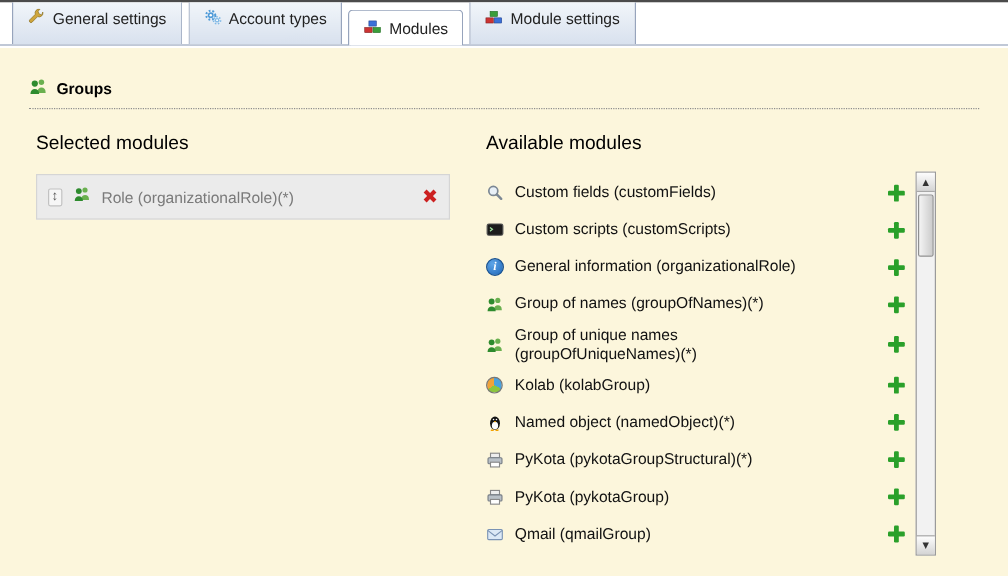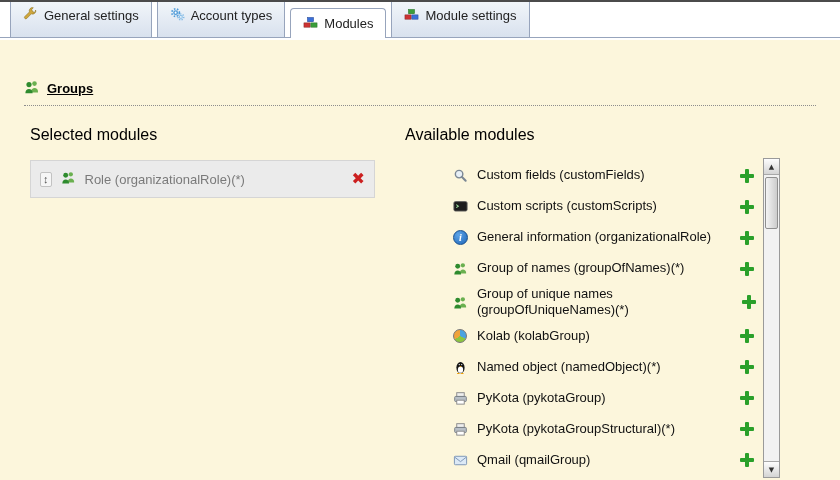--- a/index.html
+++ b/index.html
@@ -42,24 +42,24 @@
   }
 
   
   .panel {
     position: absolute; top: 38px; left: 0; right: 0; bottom: 0;
     background: #fcf6dc;
   }
 
   .section-header {
     display: flex; align-items: center; gap: 7px;
-    margin: 39px 24px 0 24px;
+    margin: 24px 24px 0 24px;
     padding-bottom: 7px;
     border-bottom: 1px dotted #8d8d8d;
-    font-size: 13px; font-weight: bold; color: #000; text-decoration: underline;
+    font-size: 13px; font-weight: bold; color: #000;
   }
 
   .columns { display: flex; padding: 0 0 0 30px; margin-top: 20px; }
   .col-selected { width: 345px; margin-right: 30px; }
   .col-available { width: 375px; position: relative; }
   .col-heading { font-size: 16px; color: #000; margin-bottom: 16px; }
 
   
   .sel-row {
     display: flex; align-items: center; gap: 9px;
@@ -75,21 +75,21 @@
     cursor: grab;
   }
   .sel-label { flex: 1; font-size: 13px; color: #7a7a7a; }
   .remove-btn {
     background: none; border: none; cursor: pointer;
     color: #cc2020; font-size: 16px; font-weight: bold; line-height: 1;
     font-family: "DejaVu Sans", sans-serif;
   }
 
   
-  .avail-list { position: relative; padding-right: 26px; min-height: 318px; margin-left: 48px; }
+  .avail-list { position: relative; padding-right: 26px; min-height: 318px; }
   .avail-row {
     display: flex; align-items: center; gap: 8px;
     min-height: 31px; padding: 2px 0;
   }
   .avail-row .mod-icon { flex: 0 0 16px; display: flex; align-items: center; }
   .avail-label { font-size: 13px; color: #111; max-width: 268px; line-height: 1.25; }
   .add-btn {
     margin-left: auto;
     background: none; border: none; cursor: pointer;
     position: relative; width: 14px; height: 14px; display: inline-block;
@@ -314,33 +314,33 @@
           </div>
 
           <div class="avail-row">
             <span class="mod-icon">
               <svg width="15" height="15" viewBox="0 0 16 16">
                 <rect x="4" y="1.8" width="8" height="4" fill="#eeeeee" stroke="#888"></rect>
                 <rect x="1.8" y="5.8" width="12.4" height="5.4" rx="1" fill="#b9c0c7" stroke="#767d85"></rect>
                 <rect x="4" y="9.8" width="8" height="4.2" fill="#ffffff" stroke="#888"></rect>
               </svg>
             </span>
-            <span class="avail-label">PyKota (pykotaGroup)</span>
+            <span class="avail-label">PyKota (pykotaGroupStructural)(*)</span>
             <button class="add-btn"></button>
           </div>
 
           <div class="avail-row">
             <span class="mod-icon">
               <svg width="15" height="15" viewBox="0 0 16 16">
                 <rect x="4" y="1.8" width="8" height="4" fill="#eeeeee" stroke="#888"></rect>
                 <rect x="1.8" y="5.8" width="12.4" height="5.4" rx="1" fill="#b9c0c7" stroke="#767d85"></rect>
                 <rect x="4" y="9.8" width="8" height="4.2" fill="#ffffff" stroke="#888"></rect>
               </svg>
             </span>
-            <span class="avail-label">PyKota (pykotaGroupStructural)(*)</span>
+            <span class="avail-label">PyKota (pykotaGroup)</span>
             <button class="add-btn"></button>
           </div>
 
           <div class="avail-row">
             <span class="mod-icon">
               <svg width="15" height="15" viewBox="0 0 16 16">
                 <rect x="1.5" y="3.5" width="13" height="9" rx="1" fill="#dce9f6" stroke="#7a93b4"></rect>
                 <path d="M1.5 4.2l6.5 5 6.5-5" fill="none" stroke="#7a93b4"></path>
               </svg>
             </span>

